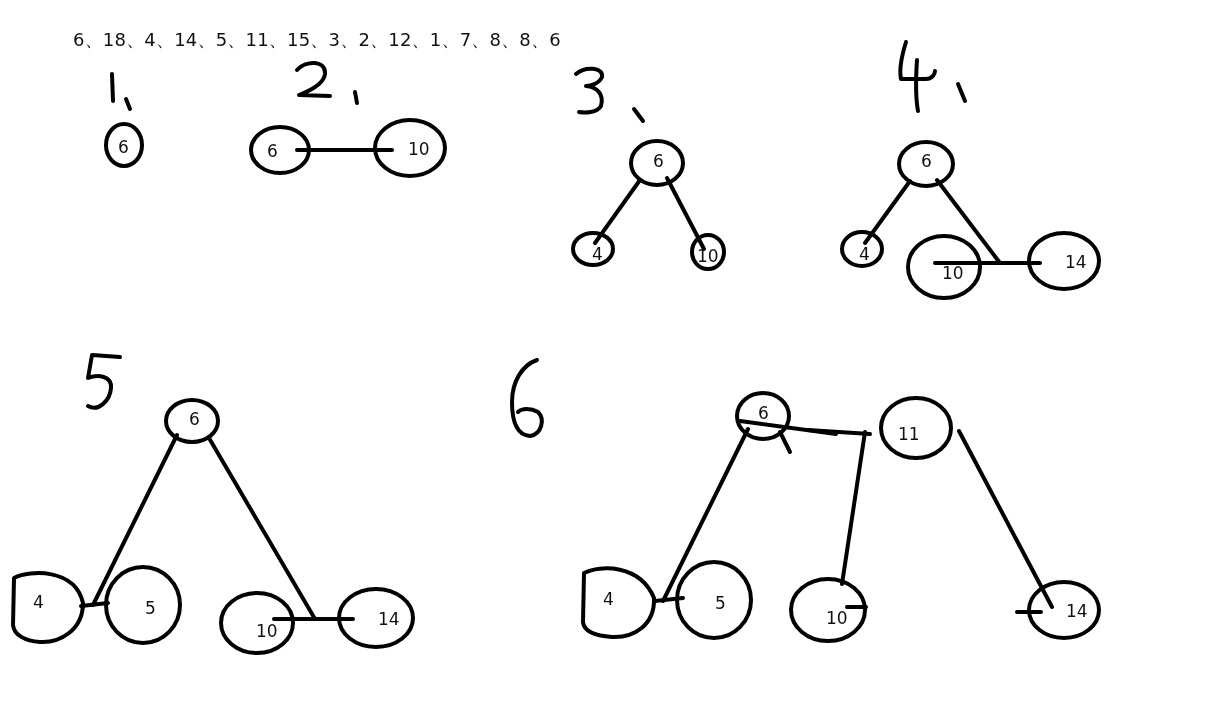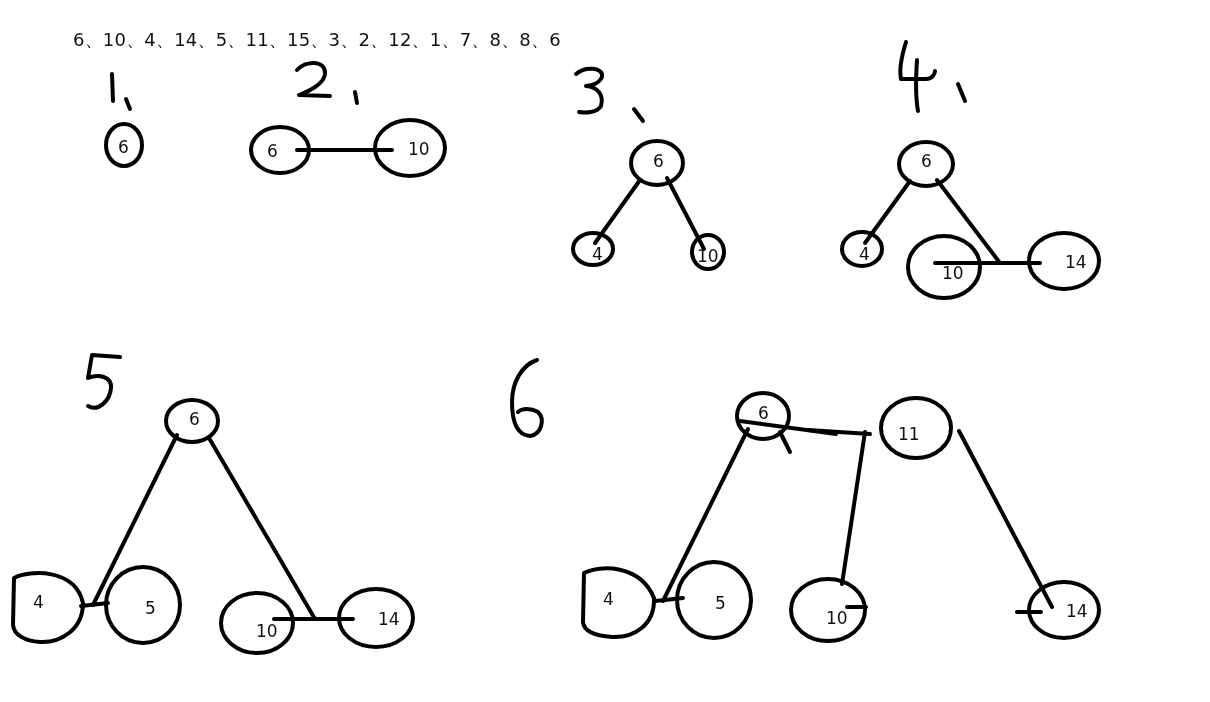--- a/index.html
+++ b/index.html
@@ -8,21 +8,21 @@
   svg { position: absolute; left: 0; top: 0; }
   .node-label { font-family: "DejaVu Sans", sans-serif; font-size: 17px; fill: #111; }
   .stroke { stroke: #000; stroke-width: 4; fill: none; stroke-linecap: round; stroke-linejoin: round; }
   .edge { stroke: #000; stroke-width: 4; stroke-linecap: round; }
   .hand { stroke: #000; stroke-width: 4; fill: none; stroke-linecap: round; stroke-linejoin: round; }
 </style>
 </head>
 <body>
 
 <div id="canvas">
-  <div class="seq">6、10、4、14、5、11、15、3、2、12、1、7、8、8、6</div>
+  <div class="seq">6、18、4、14、5、11、15、3、2、12、1、7、8、8、6</div>
 
   <svg width="1210" height="702" viewBox="0 0 1210 702">
 
     <g>
       <path class="hand" d="M112 74 L113 101"></path>
       <path class="hand" d="M126 99 L130 109"></path>
     </g>
     <g>
       <path class="hand" d="M297 70 C306 60, 326 60, 325 74 C324 83, 312 90, 299 95 L330 96"></path>
       <path class="hand" d="M355 92 L357 103"></path>

